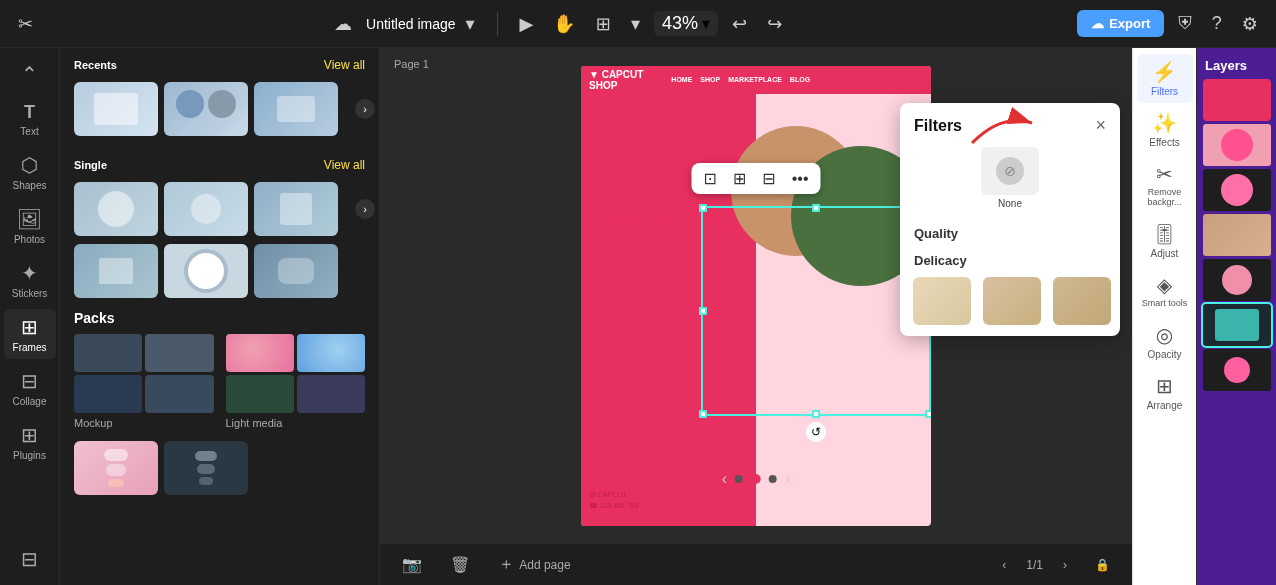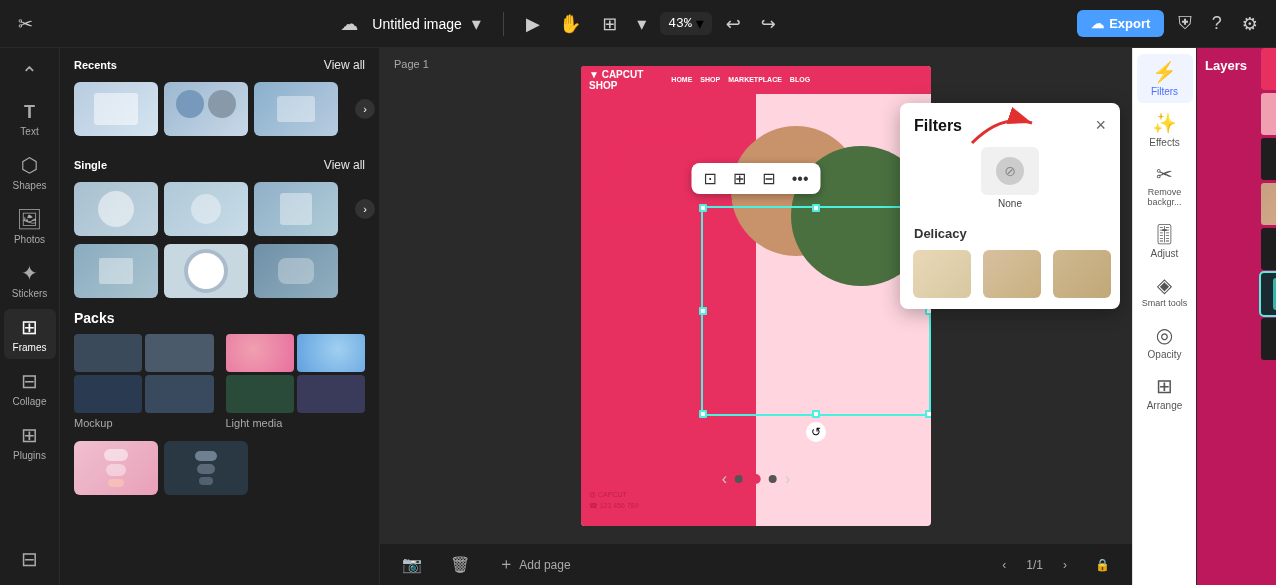--- a/index.html
+++ b/index.html
@@ -31,21 +31,21 @@
     }
     .topbar-tool-btn {
       background: none; border: none; cursor: pointer;
       color: #ccc; padding: 4px 6px; border-radius: 4px;
       display: flex; align-items: center; justify-content: center;
       font-size: 18px;
     }
     .zoom-group {
       display: flex; align-items: center; background: #2a2a2a; border-radius: 6px; padding: 2px 8px; gap: 4px; cursor: pointer;
     }
-    .zoom-text { color: #fff; font-size: 13px; font-family: Liberation Mono, monospace; }
+    .zoom-text { color: #fff; font-size: 18px; }
     .topbar-right {
       display: flex; align-items: center; gap: 8px;
     }
     .export-btn {
       background: #4a9eff; border: none; color: #fff;
       padding: 6px 14px; border-radius: 6px; font-size: 13px;
       font-weight: 600; cursor: pointer; display: flex; align-items: center; gap: 5px;
     }
     .icon-btn {
       background: none; border: none; color: #ccc; font-size: 18px;
@@ -86,21 +86,21 @@
       background: #1e1e1e;
       border-right: 1px solid #2a2a2a;
       overflow-y: auto;
       flex-shrink: 0;
     }
     .panel-header {
       display: flex; align-items: center; justify-content: space-between;
       padding: 10px 14px 6px;
     }
     .panel-title { color: #fff; font-size: 11px; font-weight: 600; }
-    .view-all-btn { color: #e5e5e5; font-size: 12px; background: none; border: none; cursor: pointer; }
+    .view-all-btn { color: #fde047; font-size: 12px; background: none; border: none; cursor: pointer; }
 
     .thumbnail-row {
       display: flex; gap: 6px; padding: 4px 14px;
       overflow: hidden;
     }
     .thumbnail-item {
       width: 84px; height: 54px;
       background: #2a3a4a;
       border-radius: 6px;
       overflow: hidden;
@@ -317,24 +317,24 @@
       display: flex; flex-direction: column; align-items: center;
       padding: 6px 4px; border-radius: 6px; cursor: pointer; width: 56px;
       color: #555; font-size: 10px; gap: 2px;
     }
     .rt-item.active { background: #f0f4ff; color: #4a6eff; }
     .rt-icon { font-size: 20px; }
 
     
     .layers-panel {
       width: 80px;
-      background: #be185d;
+      background: #4c1d95;
       border-left: 1px solid #2a2a2a;
       display: flex;
-      flex-direction: row;
+      flex-direction: column;
       flex-shrink: 0;
     }
     .layers-title {
       color: #fff; font-size: 13px; font-weight: 600;
       padding: 10px 8px 6px;
     }
     .layers-list {
       display: flex; flex-direction: column; gap: 3px; padding: 0 6px;
       overflow-y: auto; flex: 1;
     }
@@ -642,20 +642,21 @@
 
       <div style="padding:0 10px 8px;">
         <div class="fp-item">
           <div class="fp-thumb fp-thumb-none">
             <div class="fp-thumb-none-inner">⊘</div>
           </div>
           <span class="fp-label">None</span>
         </div>
       </div>
 
+      <div class="fp-section-title">Quality</div>
 
       <div class="fp-section-title">Delicacy</div>
       <div class="fp-grid">
         <div class="fp-item">
           <div class="fp-thumb" style="background:linear-gradient(135deg,#e8d8b8,#d8c8a0);"></div>
         </div>
         <div class="fp-item">
           <div class="fp-thumb" style="background:linear-gradient(135deg,#d8c0a0,#c8b080);"></div>
         </div>
         <div class="fp-item">

